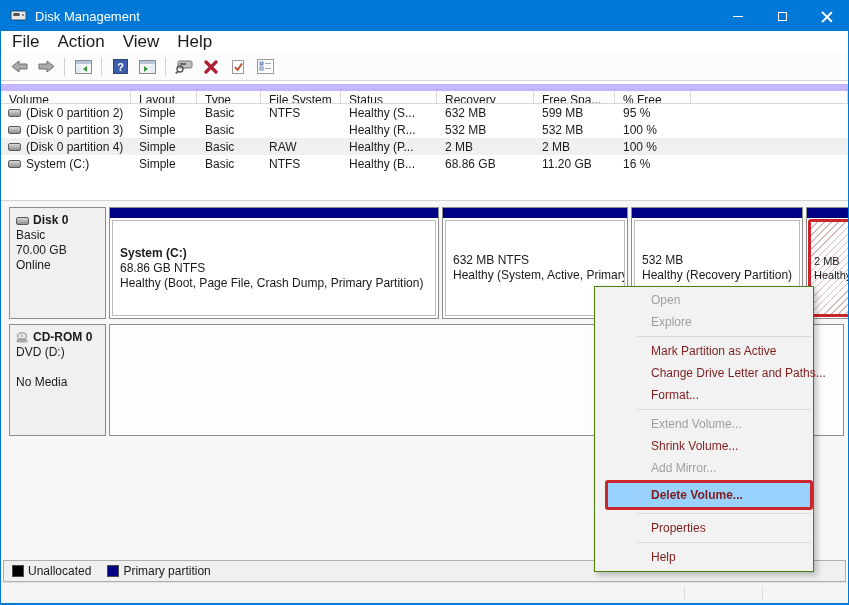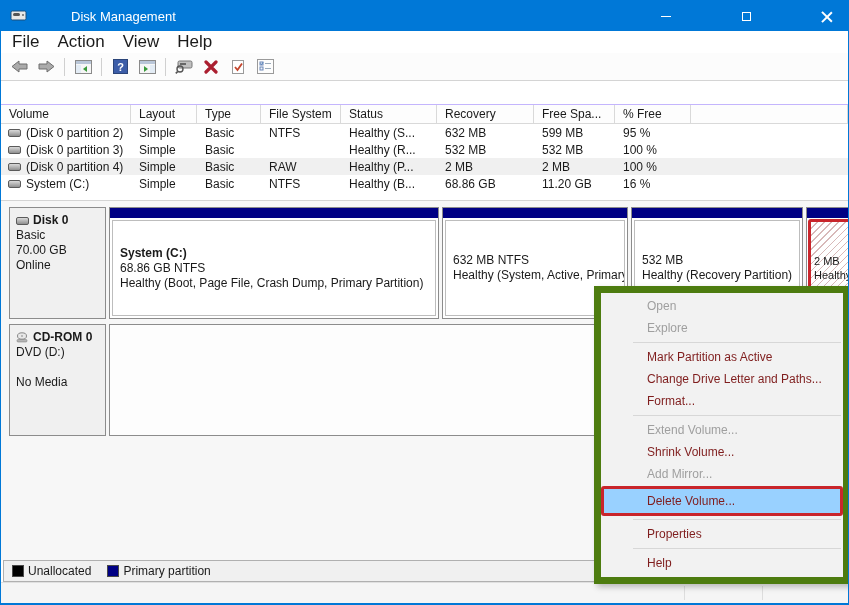--- a/index.html
+++ b/index.html
@@ -7,21 +7,21 @@
   body { font-family:"Liberation Sans","DejaVu Sans",sans-serif; font-size:12px; color:#1a1a1a; }
 
   .window {
     position:relative; width:849px; height:605px;
     border:1px solid #0078d7; border-bottom:2px solid #0078d7;
     background:#ffffff; overflow:hidden;
     display:flex; flex-direction:column;
   }
 
   
-  .titlebar { height:30px; background:#0078d7; display:flex; align-items:center; flex:0 0 auto;gap:36px; }
+  .titlebar { height:30px; background:#0078d7; display:flex; align-items:center; flex:0 0 auto; }
   .titlebar .app-icon { margin:0 7px 0 9px; display:inline-flex; }
   .titlebar .title { color:#ffffff; font-size:13px; }
   .titlebar .spacer { flex:1; }
   .tb-btn { width:44px; height:30px; display:flex; align-items:center; justify-content:center; background:transparent; border:none; cursor:default; }
   .glyph-min { width:10px; height:1px; background:#fff; display:block; }
   .glyph-max { width:9px; height:9px; border:1px solid #fff; display:block; }
   .glyph-close { position:relative; width:11px; height:11px; display:block; }
   .glyph-close::before,.glyph-close::after { content:""; position:absolute; left:5px; top:-1px; width:1.5px; height:14px; background:#fff; }
   .glyph-close::before { transform:rotate(45deg); }
   .glyph-close::after { transform:rotate(-45deg); }
@@ -31,21 +31,21 @@
   .menubar .mitem { padding:0 9px; height:22px; display:flex; align-items:center; font-size:17px; }
 
   
   .toolbar { height:28px; background:#fcfcfc; border-bottom:1px solid #d4d4d4; display:flex; align-items:center; padding-left:6px; gap:3px; flex:0 0 auto; }
   .tool { width:24px; height:22px; display:flex; align-items:center; justify-content:center; background:transparent; border:none; }
   .tsep { width:1px; height:18px; background:#d0d0d0; margin:0 3px; }
 
   
   .top-pane { height:120px; background:#fff; border-bottom:1px solid #d4d4d4; padding-top:3px; flex:0 0 auto; overflow:hidden; }
   .vgrid { display:grid; grid-template-columns:130px 66px 64px 80px 96px 97px 81px 76px 1fr; }
-  .vhead { height:20px; border-top:1px solid #c4b5fd; border-bottom:1px solid #d9d9d9; background:#fdfdfd;margin-top:20px; }
+  .vhead { height:20px; border-top:7px solid #c4b5fd; border-bottom:1px solid #d9d9d9; background:#fdfdfd; }
   .vhead .hcell { padding:2px 0 0 8px; border-right:1px solid #d9d9d9; font-size:12px; white-space:nowrap; overflow:hidden; }
   .vrow { height:17px; align-items:center; }
   .vrow.selected { background:#f0f0f0; }
   .vcell { padding-left:8px; white-space:nowrap; overflow:hidden; font-size:12px; }
   .vcell.vol { display:flex; align-items:center; gap:5px; padding-left:7px; }
   .disk-glyph { flex:0 0 auto; width:13px; height:8px; background:linear-gradient(#d9d9d9,#8f8f8f); border:1px solid #5a5a5a; border-radius:2px; }
 
   
   .bottom-pane { flex:1 1 auto; background:#f7f7f7; padding:6px 4px 0 8px; position:relative; }
   .disk-row { display:flex; margin-bottom:5px; height:112px; }
@@ -72,28 +72,28 @@
   .legendbar { height:22px; flex:0 0 auto; background:#f0f0f0; border:1px solid #b0b0b0; margin:0 2px; display:flex; align-items:center; padding-left:8px; gap:8px; }
   .legend-item { display:flex; align-items:center; gap:4px; margin-right:8px; }
   .swatch { width:12px; height:12px; border:1px solid #4a4a4a; display:inline-block; }
   .swatch-unallocated { background:#000000; }
   .swatch-primary { background:#000084; }
   .statusbar { height:21px; flex:0 0 auto; background:#f5f5f5; border-top:1px solid #e0e0e0; position:relative; }
   .statusbar .seg { position:absolute; top:3px; bottom:3px; width:1px; background:#dddddd; }
 
   
   .context-menu {
-    position:absolute; left:593px; top:285px; width:256px; z-index:50;
-    background:#f2f2f2; border:7px solid #4d7c0f; padding:2px 0 3px 0;
+    position:absolute; left:593px; top:285px; width:220px; z-index:50;
+    background:#f2f2f2; border:1px solid #4d7c0f; padding:2px 0 3px 10px;
     box-shadow:3px 3px 6px rgba(0,0,0,0.25);
   }
   .cm-item { height:22px; display:flex; align-items:center; padding-left:46px; font-size:12px; color:#7f1d1d; white-space:nowrap; }
   .cm-item.disabled { color:#9f9f9f; }
   .cm-sep { border-top:1px solid #d7d7d7; margin:3px 2px 3px 32px; }
-  .cm-highlight-wrap { border:3px solid #c9252b; border-radius:3px; margin:1px 0; }
+  .cm-highlight-wrap { border:3px solid #c9252b; border-radius:3px; margin:1px 0;font-weight:bold; }
   .cm-highlight-wrap .cm-item { height:24px; background:#99d1ff; padding-left:43px; }
 </style>
 </head>
 <body>
 
 <div class="window">
 
   <div class="titlebar">
     <span class="app-icon">
       <svg width="18" height="14" viewBox="0 0 18 14">

